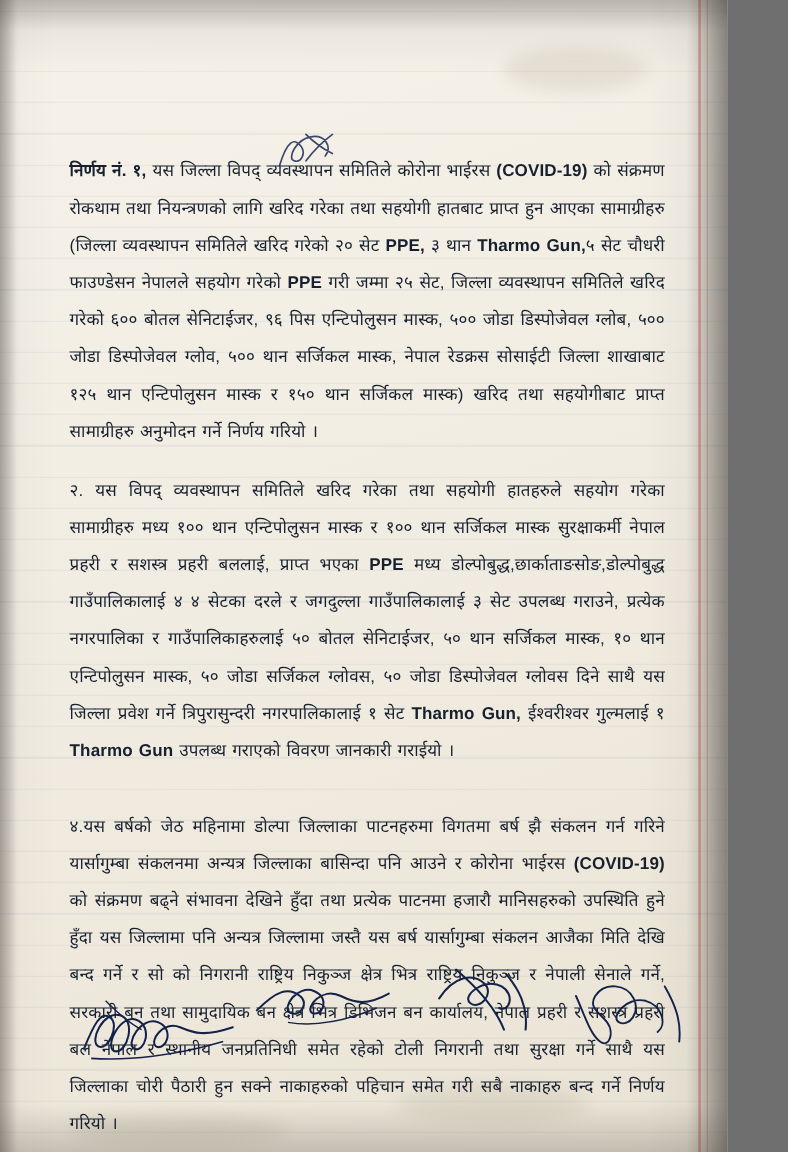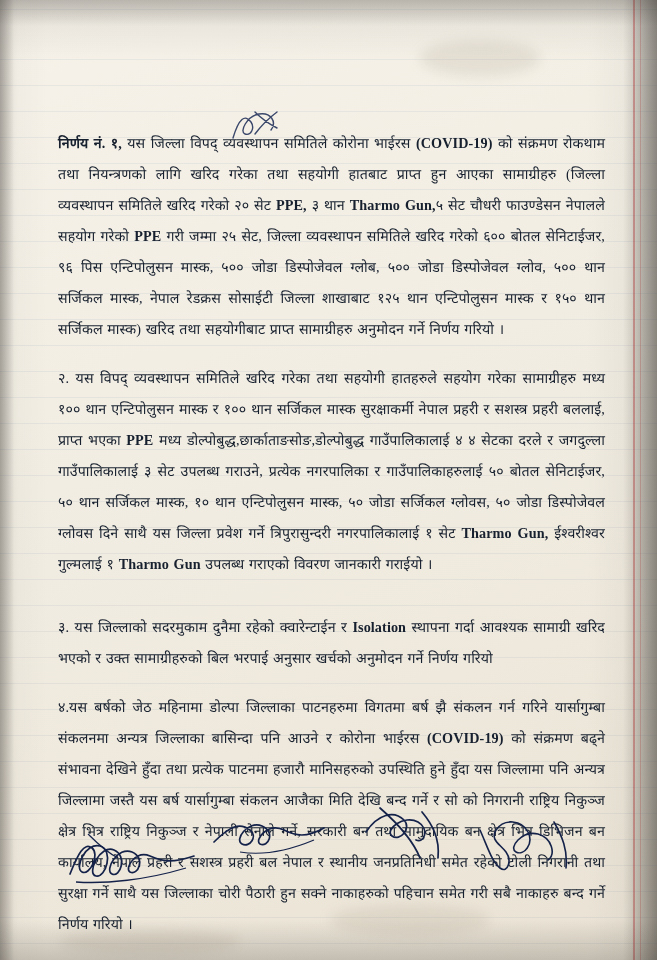--- a/index.html
+++ b/index.html
@@ -2,25 +2,25 @@
 <html><head>
 <meta charset="utf-8">
 <style>
   html, body {
     margin: 0;
     padding: 0;
     background: #6f6f6f;
   }
   .page {
     position: relative;
-    width: 657px;
+    width: 606px;
     height: 960px;
     overflow: hidden;
     background: #f0ece3;
-    font-family: Liberation Serif, serif;
+    font-family: Liberation Sans, sans-serif;
   }
   
   .paper {
     position: absolute;
     inset: 0;
     background:
       linear-gradient(to right, rgba(0,0,0,0.10) 0px, rgba(0,0,0,0.02) 18px, rgba(0,0,0,0) 48px),
       linear-gradient(to left, rgba(0,0,0,0.16) 0px, rgba(0,0,0,0.04) 26px, rgba(0,0,0,0) 70px),
       linear-gradient(to bottom, rgba(0,0,0,0.08) 0px, rgba(0,0,0,0.0) 60px),
       linear-gradient(160deg, #f6f2e9 0%, #f2eee4 35%, #efe9dd 70%, #e9e2d4 100%);
@@ -153,21 +153,20 @@
   <div class="smudge s3"></div>
 
   <svg class="top-scribble" viewBox="0 0 70 34">
     <path d="M8,30 C14,10 20,6 26,14 C30,20 26,28 20,26 C14,24 22,8 34,6 C46,4 52,14 46,22
              M30,4 C36,10 44,16 52,20 M52,4 C44,10 36,18 30,26" fill="none" stroke="#1a2a55" stroke-width="1.4" stroke-linecap="round"></path>
   </svg>
 
   <div class="content">
     <p class="para p1"><span class="bold">निर्णय नं. १, </span><span>यस जिल्ला विपद् व्यवस्थापन समितिले कोरोना भाईरस </span><span class="bold">(COVID-19) </span><span>को संक्रमण रोकथाम तथा नियन्त्रणको लागि  खरिद गरेका तथा सहयोगी हातबाट प्राप्त हुन आएका सामाग्रीहरु (जिल्ला व्यवस्थापन समितिले खरिद गरेको २० सेट </span><span class="bold">PPE, </span><span>३ थान </span><span class="bold">Tharmo Gun,</span><span>५ सेट चौधरी फाउण्डेसन नेपालले सहयोग गरेको </span><span class="bold">PPE </span><span>गरी जम्मा २५ सेट, जिल्ला व्यवस्थापन समितिले खरिद गरेको ६०० बोतल सेनिटाईजर, ९६ पिस एन्टिपोलुसन मास्क, ५०० जोडा डिस्पोजेवल ग्लोब, ५०० जोडा डिस्पोजेवल ग्लोव, ५०० थान सर्जिकल मास्क, नेपाल रेडक्रस सोसाईटी जिल्ला शाखाबाट १२५ थान एन्टिपोलुसन मास्क र १५० थान सर्जिकल मास्क) खरिद तथा सहयोगीबाट प्राप्त सामाग्रीहरु अनुमोदन गर्ने निर्णय गरियो ।</span></p>
     <p class="para p2"><span>२. यस विपद् व्यवस्थापन समितिले खरिद गरेका तथा सहयोगी हातहरुले सहयोग गरेका सामाग्रीहरु मध्य १०० थान एन्टिपोलुसन मास्क र १०० थान सर्जिकल मास्क सुरक्षाकर्मी नेपाल प्रहरी र सशस्त्र प्रहरी बललाई,  प्राप्त भएका </span><span class="bold">PPE </span><span>मध्य डोल्पोबुद्ध,छार्काताङसोङ,डोल्पोबुद्ध गाउँपालिकालाई ४ ४ सेटका दरले र जगदुल्ला गाउँपालिकालाई ३ सेट उपलब्ध गराउने, प्रत्येक नगरपालिका र गाउँपालिकाहरुलाई ५० बोतल सेनिटाईजर, ५० थान सर्जिकल मास्क, १० थान एन्टिपोलुसन मास्क, ५० जोडा सर्जिकल ग्लोवस, ५० जोडा डिस्पोजेवल ग्लोवस दिने साथै यस जिल्ला प्रवेश गर्ने त्रिपुरासुन्दरी नगरपालिकालाई १ सेट </span><span class="bold">Tharmo Gun, </span><span>ईश्वरीश्वर गुल्मलाई १ </span><span class="bold">Tharmo Gun </span><span>उपलब्ध गराएको विवरण जानकारी गराईयो ।</span></p>
-    <p class="para p3"><span>३. यस जिल्लाको सदरमुकाम दुनैमा रहेको क्वारेन्टाईन र </span><span class="bold">Isolation </span><span>स्थापना गर्दा आवश्यक सामाग्री खरिद भएको र उक्त सामाग्रीहरुको बिल भरपाई अनुसार खर्चको अनुमोदन गर्ने निर्णय गरियो</span></p>
     <p class="para p4"><span>४.यस बर्षको जेठ महिनामा डोल्पा जिल्लाका पाटनहरुमा विगतमा बर्ष झै संकलन गर्न गरिने यार्सागुम्बा संकलनमा अन्यत्र जिल्लाका बासिन्दा पनि आउने र कोरोना भाईरस </span><span class="bold">(COVID-19) </span><span>को संक्रमण बढ्ने संभावना देखिने हुँदा तथा प्रत्येक पाटनमा हजारौ मानिसहरुको उपस्थिति हुने हुँदा यस जिल्लामा पनि अन्यत्र जिल्लामा जस्तै यस बर्ष यार्सागुम्बा संकलन आजैका मिति देखि बन्द गर्ने र सो को निगरानी राष्ट्रिय निकुञ्ज क्षेत्र भित्र राष्ट्रिय निकुञ्ज र नेपाली सेनाले गर्ने, सरकारी बन तथा सामुदायिक बन क्षेत्र भित्र डिभिजन बन कार्यालय, नेपाल प्रहरी र सशस्त्र प्रहरी बल नेपाल र स्थानीय जनप्रतिनिधी समेत रहेको टोली निगरानी तथा सुरक्षा गर्ने साथै यस जिल्लाका चोरी पैठारी हुन सक्ने नाकाहरुको पहिचान समेत गरी सबै नाकाहरु बन्द गर्ने निर्णय गरियो ।</span></p>
   </div>
 
   <div class="signatures">
     <svg class="sig sig-1" width="140" height="70" viewBox="0 0 140 70">
       <path d="M4,48 C12,28 18,16 26,22 C34,28 24,50 16,46 C8,42 20,16 34,20
                C48,24 40,52 30,50 C20,48 34,18 48,24 C62,30 54,52 46,48
                C38,44 52,20 66,26 C80,32 72,50 64,46 C58,42 70,24 84,30
                C96,35 104,38 128,30" fill="none" stroke="#14224a" stroke-width="1.7" stroke-linecap="round"></path>
       <path d="M10,56 C40,58 80,54 120,42" fill="none" stroke="#14224a" stroke-width="1.3"></path>

